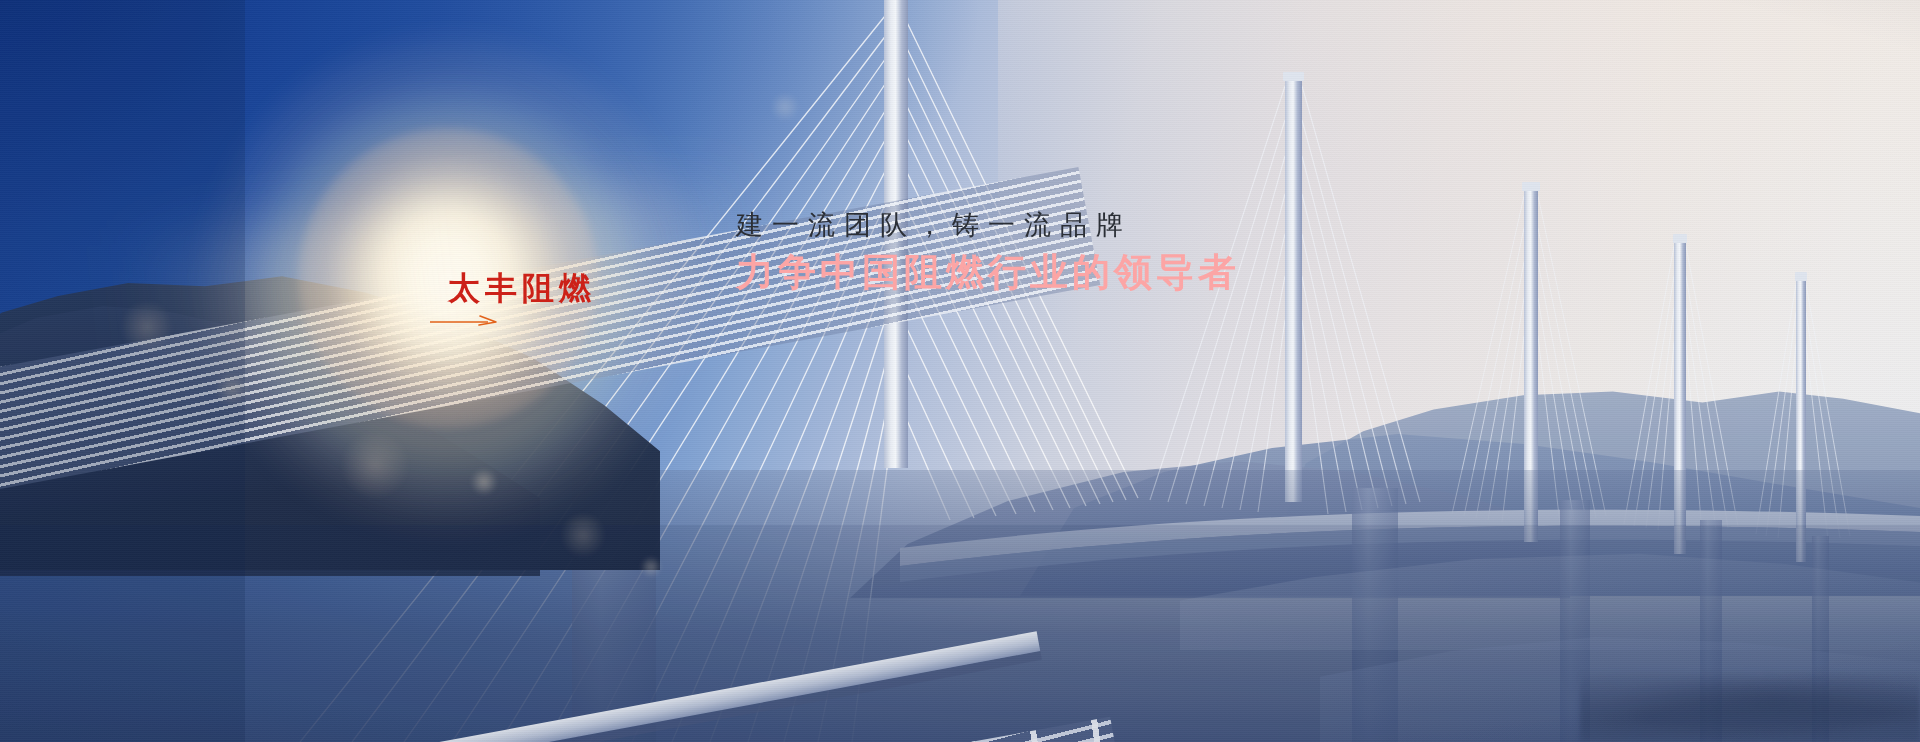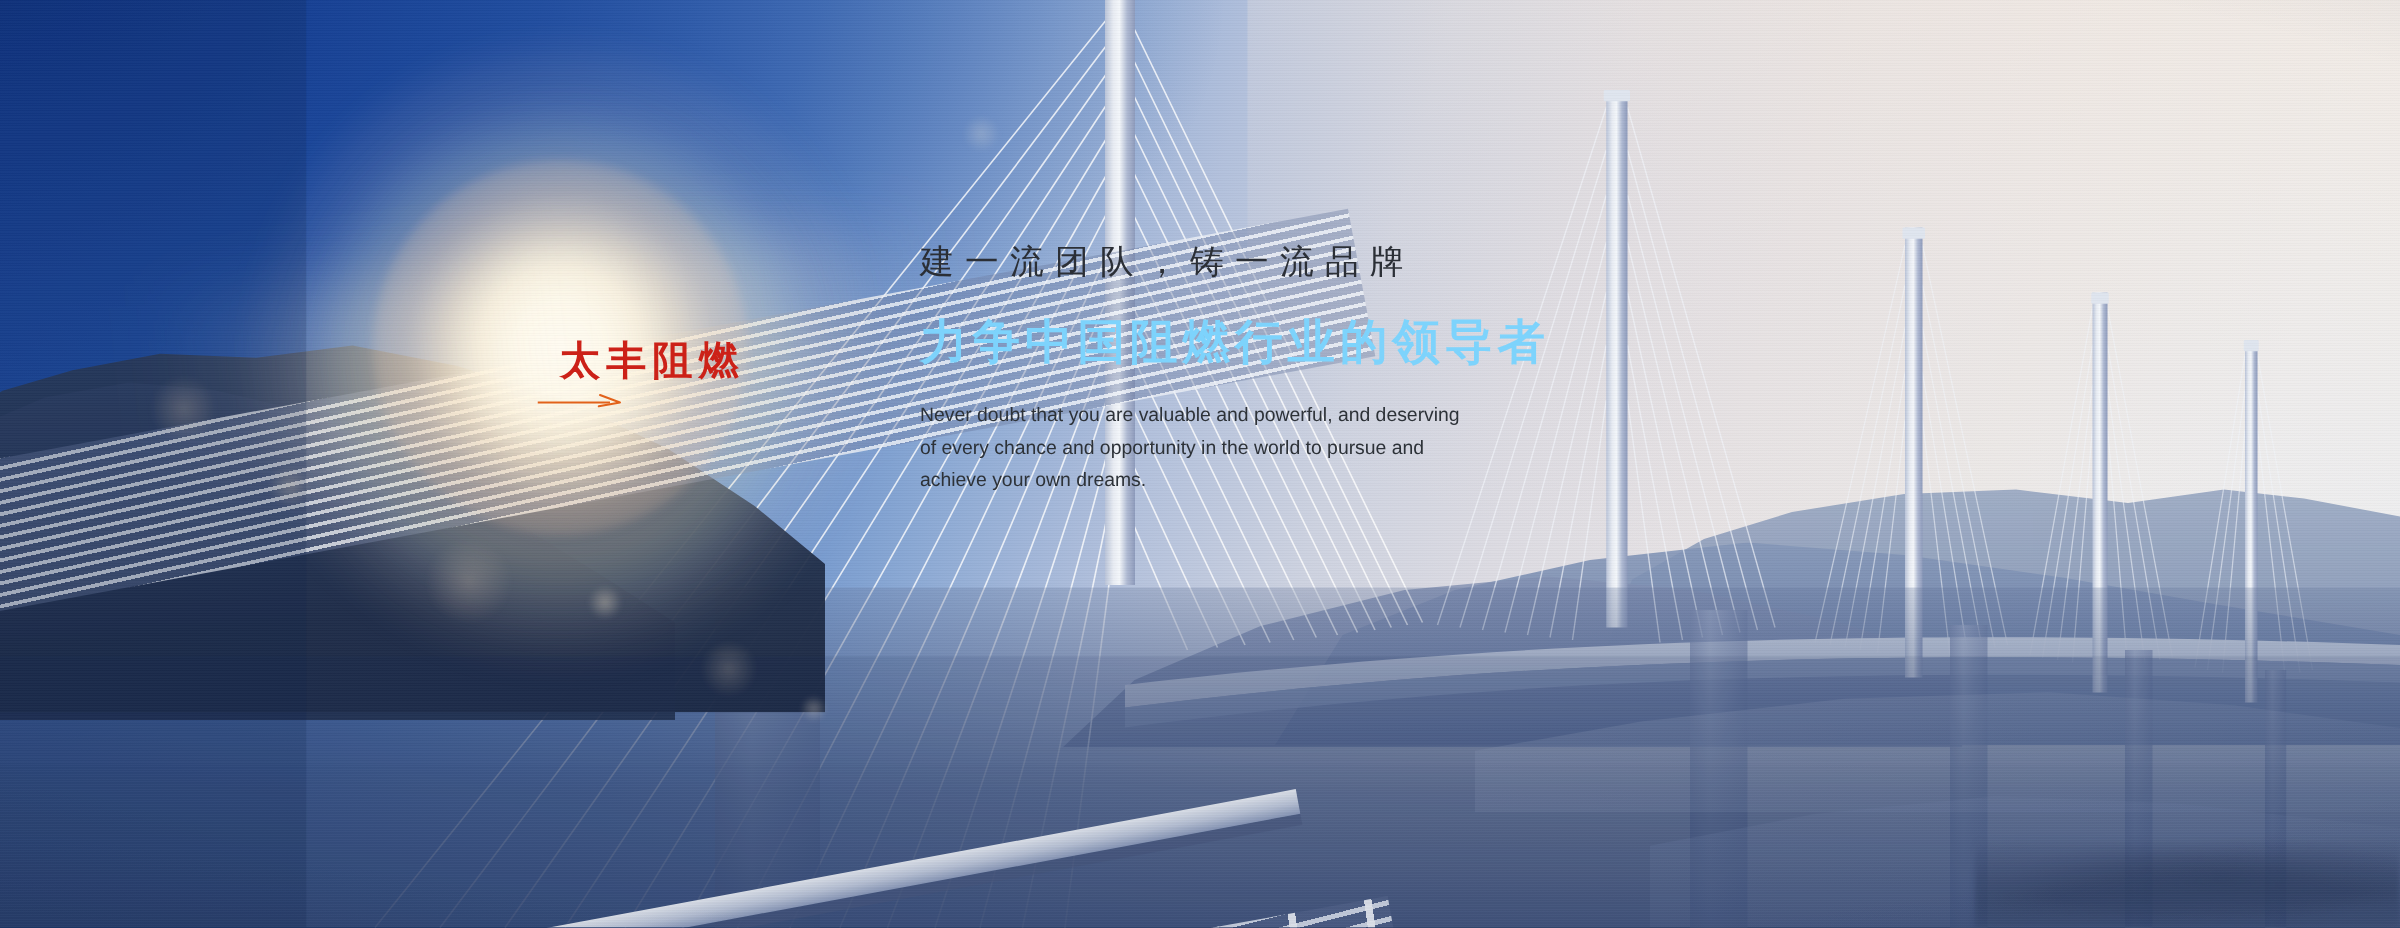--- a/index.html
+++ b/index.html
@@ -234,30 +234,30 @@
   }
   .logo-text{
     font-family:"Liberation Sans","DejaVu Sans",sans-serif;
     font-size:32px;font-weight:700;letter-spacing:5px;
     color:#cc2118;line-height:1;white-space:nowrap;
   }
   .logo-arrow{
     position:absolute;left:-18px;top:42px;width:68px;height:14px;
   }
 
-  .headline-block{position:absolute;left:736px;top:196px;}
+  .headline-block{position:absolute;left:736px;top:212px;}
 
   .tagline{
     font-size:27px;color:#2b2f36;letter-spacing:9px;
     font-weight:400;line-height:1;white-space:nowrap;
     font-family:"Liberation Serif","DejaVu Serif",serif;
   }
   .headline{
-    margin-top:32px;
-    font-size:38px;color:#7dd3fc;letter-spacing:4px;
+    margin-top:14px;
+    font-size:38px;color:#fca5a5;letter-spacing:4px;
     font-weight:700;line-height:1;white-space:nowrap;
     font-family:"Liberation Sans","DejaVu Sans",sans-serif;
   }
   .subcopy{
     margin-top:27px;
     font-size:15.5px;color:#2d3238;line-height:26px;
     font-weight:400;max-width:470px;
     font-family:"Liberation Sans","DejaVu Sans",sans-serif;
   }
   .subcopy div{white-space:nowrap;}
@@ -413,21 +413,16 @@
       <div class="logo-text">太丰阻燃</div>
       <svg class="logo-arrow" viewBox="0 0 68 14">
         <line x1="0" y1="8" x2="58" y2="8" stroke="#e2621a" stroke-width="1.6"></line>
         <path d="M 50 2 L 66 8 L 49 11" fill="none" stroke="#e2621a" stroke-width="1.6" stroke-linecap="round" stroke-linejoin="round"></path>
       </svg>
     </div>
 
     <div class="headline-block">
       <div class="tagline">建一流团队，铸一流品牌</div>
       <div class="headline">力争中国阻燃行业的领导者</div>
-      <div class="subcopy">
-        <div>Never doubt that you are valuable and powerful, and deserving</div>
-        <div> of every chance and opportunity in the world to pursue and</div>
-        <div>achieve your own dreams.</div>
-      </div>
     </div>
 
   </div>
 </div>
 
 </body></html>

